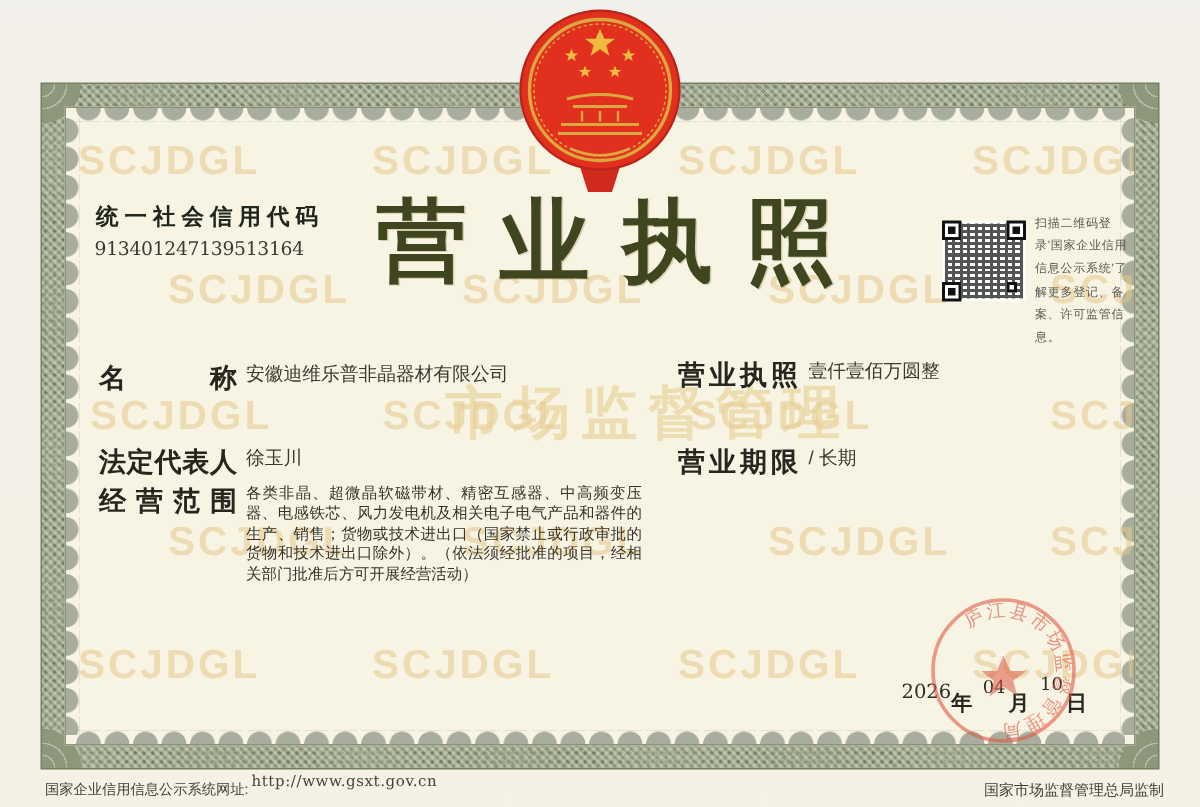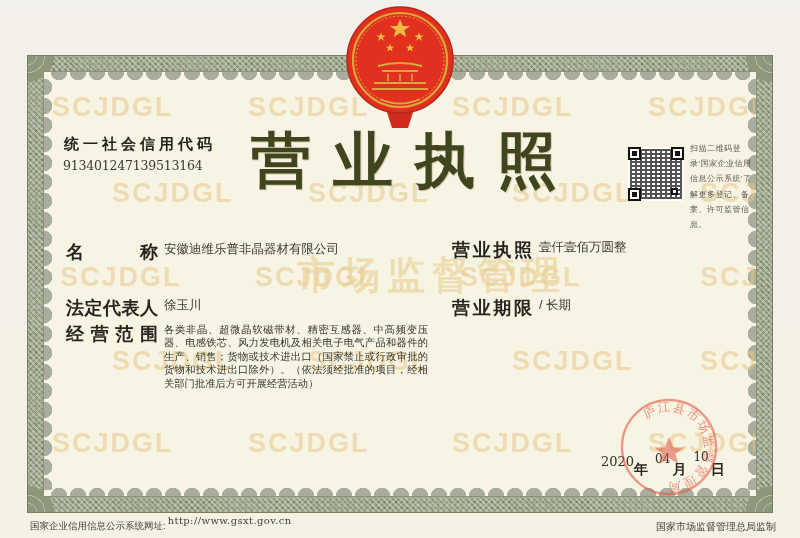--- a/index.html
+++ b/index.html
@@ -203,21 +203,21 @@
     </div>
 
     <div class="field col-r f-capital">
       <span class="flabel">营业执照</span><span class="fvalue">壹仟壹佰万圆整</span>
     </div>
     <div class="field col-r f-term">
       <span class="flabel">营业期限</span><span class="fvalue">/ 长期</span>
     </div>
 
     <div class="issue-date">
-      <span class="num d-year">2020</span><span class="unit">年</span><span class="num d-month">04</span><span class="unit u-m">月</span><span class="num d-day">10</span><span class="unit u-m">日</span>
+      <span class="num d-year">2026</span><span class="unit">年</span><span class="num d-month">04</span><span class="unit u-m">月</span><span class="num d-day">10</span><span class="unit u-m">日</span>
     </div>
 
     <svg class="seal" viewBox="0 0 102 102">
       <circle cx="51" cy="51" r="47" fill="none" stroke="#dd5742" stroke-width="2.4" opacity=".75"></circle>
       <path id="sealArc" d="M51,51 m-36,0 a36,36 0 1,1 72,0 a36,36 0 1,1 -72,0" fill="none"></path>
       <text font-size="12.5" fill="#dd5742" opacity=".8" letter-spacing="1.5">
         <textPath href="#sealArc" startOffset="14%">庐江县市场监督管理局</textPath>
       </text>
       <path d="M0,-15 L4.4,-4.6 15,-4.6 6.5,1.8 9.3,12.1 0,5.9 -9.3,12.1 -6.5,1.8 -15,-4.6 -4.4,-4.6 Z" transform="translate(51,56)" fill="#dd5742" opacity=".7"></path>
     </svg>

